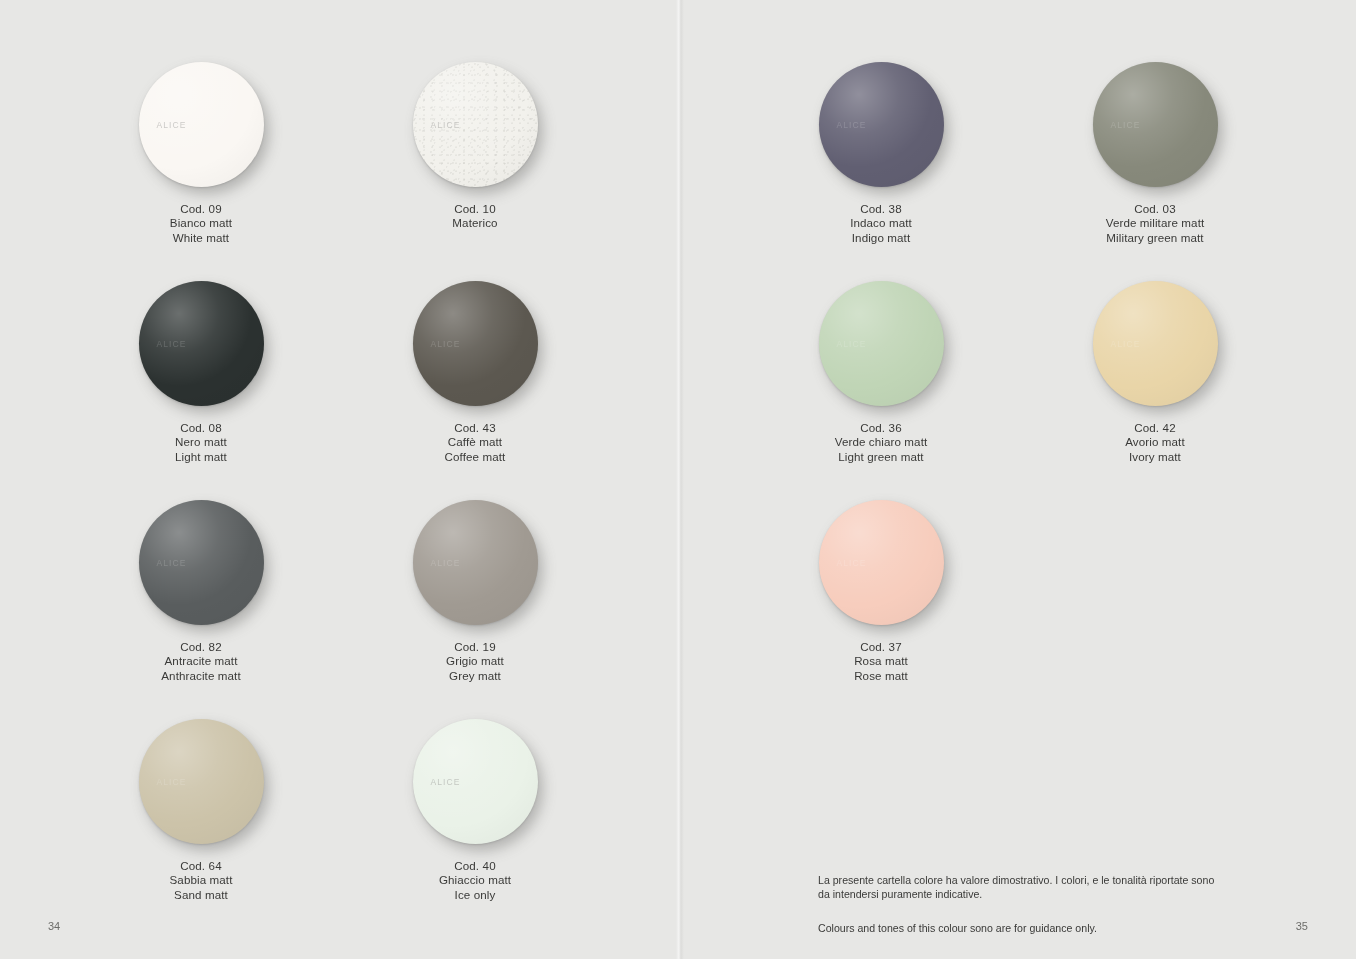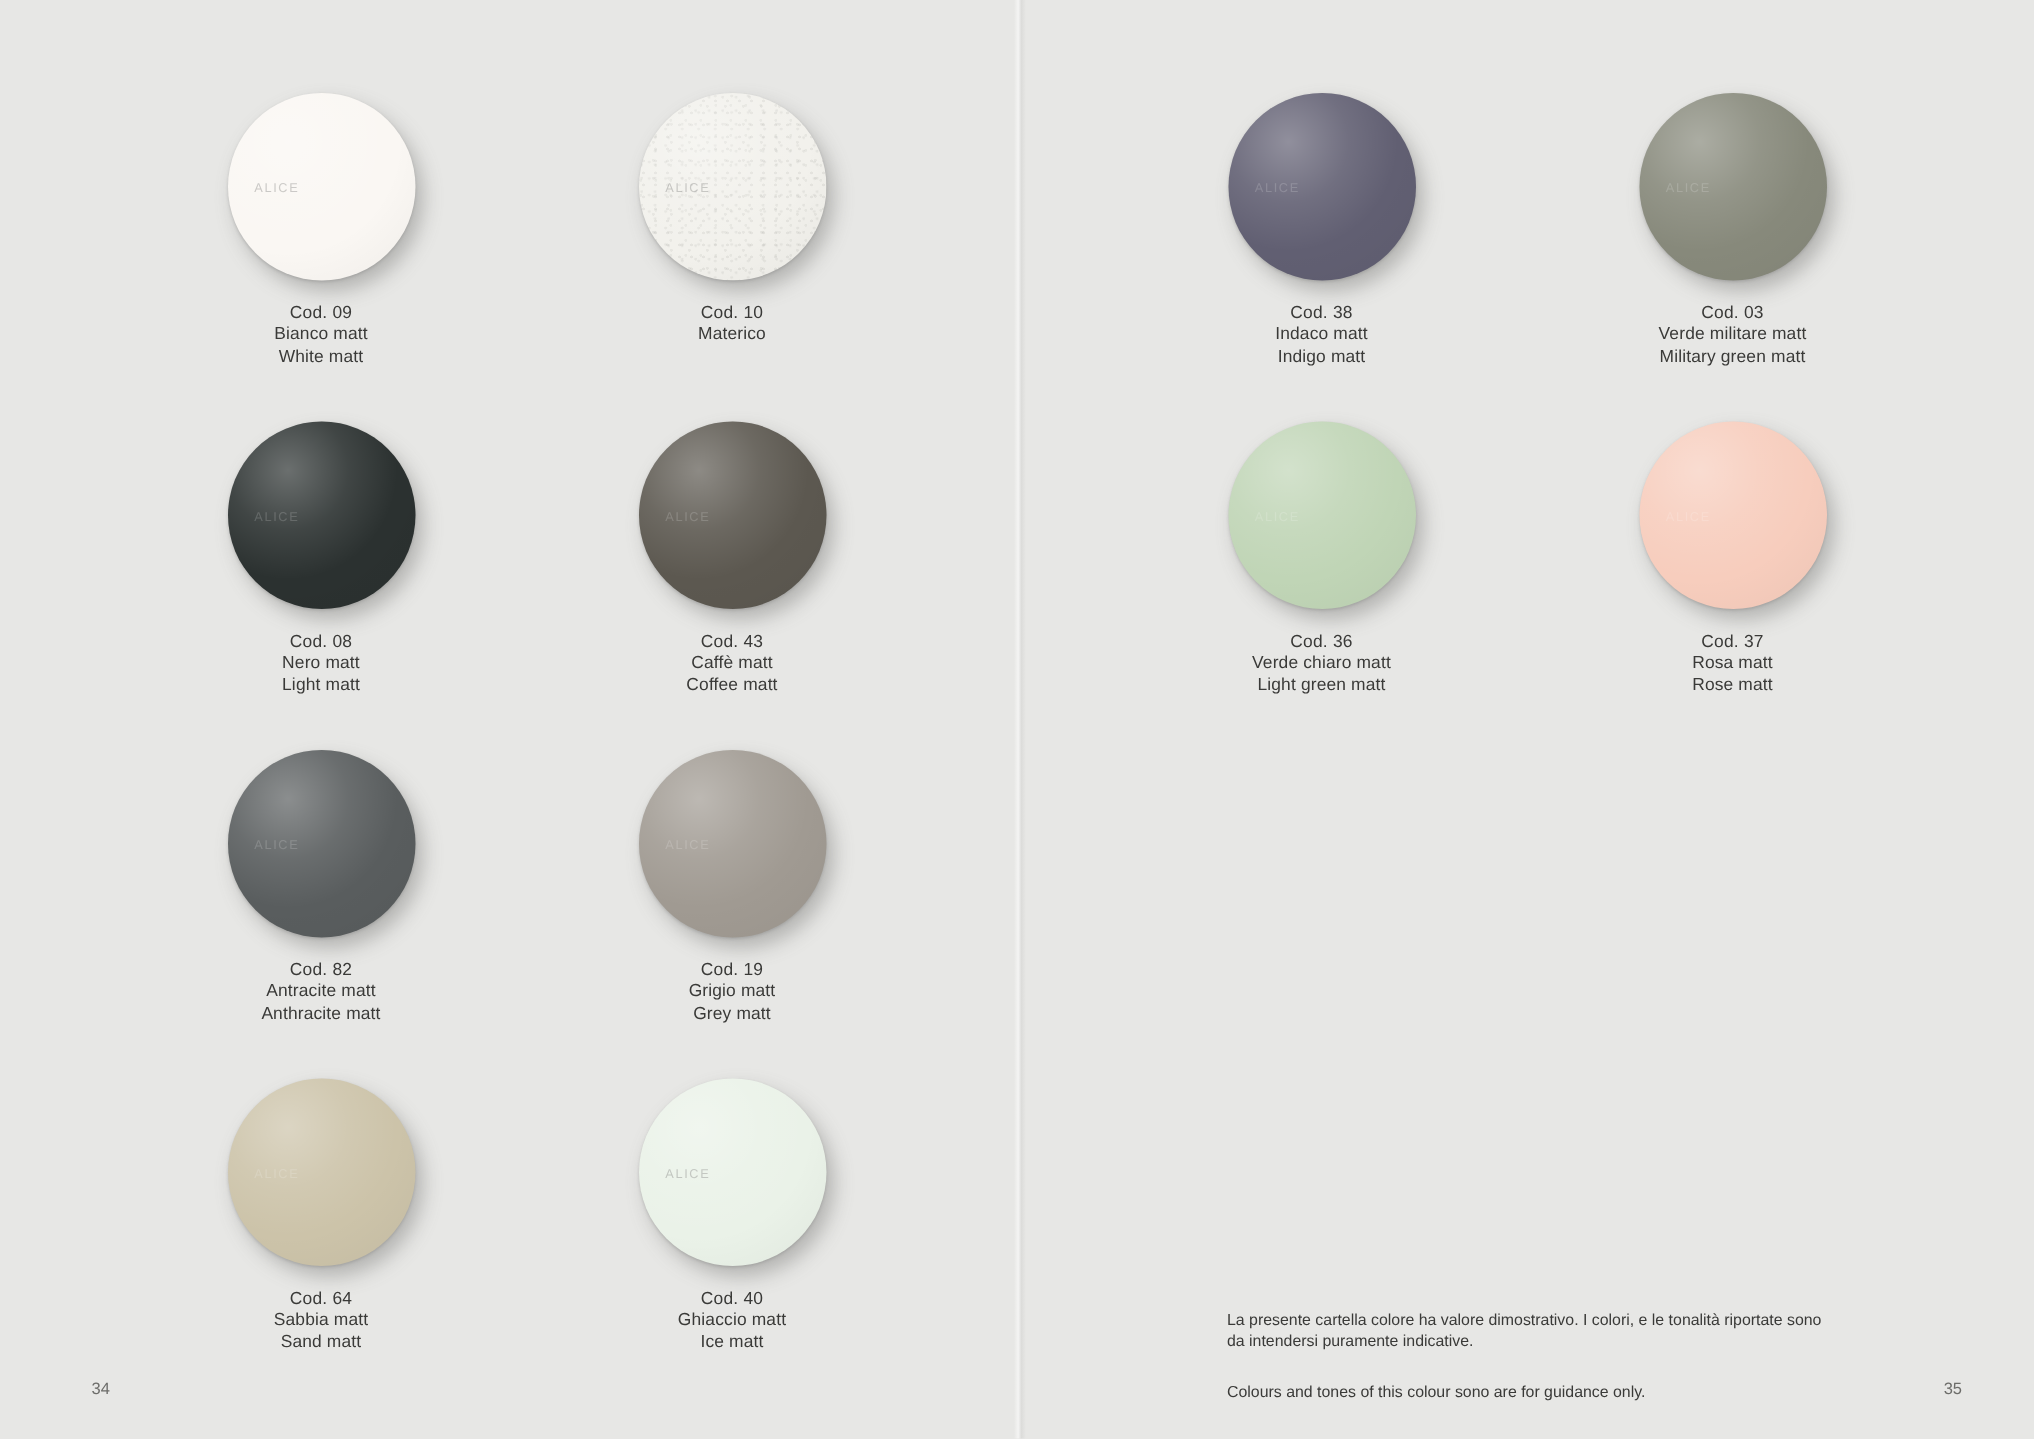--- a/index.html
+++ b/index.html
@@ -33,21 +33,21 @@
   .spread {
     position: absolute;
     inset: 0;
   }
 
   .page {
     position: absolute;
     top: 0;
     height: 959px;
   }
-  .page-left  { left: 13px;    width: 678px; }
+  .page-left  { left: 0;    width: 678px; }
   .page-right { left: 678px; width: 678px; }
 
   
   .grid {
     position: absolute;
     top: 62px;
     display: grid;
     grid-template-columns: 274px 274px;
     grid-auto-rows: 219px;
     justify-items: center;
@@ -222,21 +222,21 @@
             <div class="label-en">Sand matt</div>
           </div>
         </div>
         <div class="cell">
           <div class="swatch" style="background-color: rgb(234, 242, 232);">
             <span class="brandmark on-light">ALICE</span>
           </div>
           <div class="labels">
             <div class="label-code">Cod. 40</div>
             <div class="label-it">Ghiaccio matt</div>
-            <div class="label-en">Ice matt</div>
+            <div class="label-en">Ice only</div>
           </div>
         </div>
       </div>
     <div class="folio folio-left">34</div>
   </div>
 
   <div class="page page-right">
     <div class="grid grid-right">
         <div class="cell">
           <div class="swatch" style="background-color: rgb(97, 95, 114);">
@@ -259,20 +259,30 @@
           </div>
         </div>
         <div class="cell">
           <div class="swatch" style="background-color: rgb(192, 213, 182);">
             <span class="brandmark on-dark">ALICE</span>
           </div>
           <div class="labels">
             <div class="label-code">Cod. 36</div>
             <div class="label-it">Verde chiaro matt</div>
             <div class="label-en">Light green matt</div>
+          </div>
+        </div>
+        <div class="cell">
+          <div class="swatch" style="background-color: rgb(233, 213, 168);">
+            <span class="brandmark on-dark">ALICE</span>
+          </div>
+          <div class="labels">
+            <div class="label-code">Cod. 42</div>
+            <div class="label-it">Avorio matt</div>
+            <div class="label-en">Ivory matt</div>
           </div>
         </div>
         <div class="cell">
           <div class="swatch" style="background-color: rgb(247, 205, 189);">
             <span class="brandmark on-dark">ALICE</span>
           </div>
           <div class="labels">
             <div class="label-code">Cod. 37</div>
             <div class="label-it">Rosa matt</div>
             <div class="label-en">Rose matt</div>

